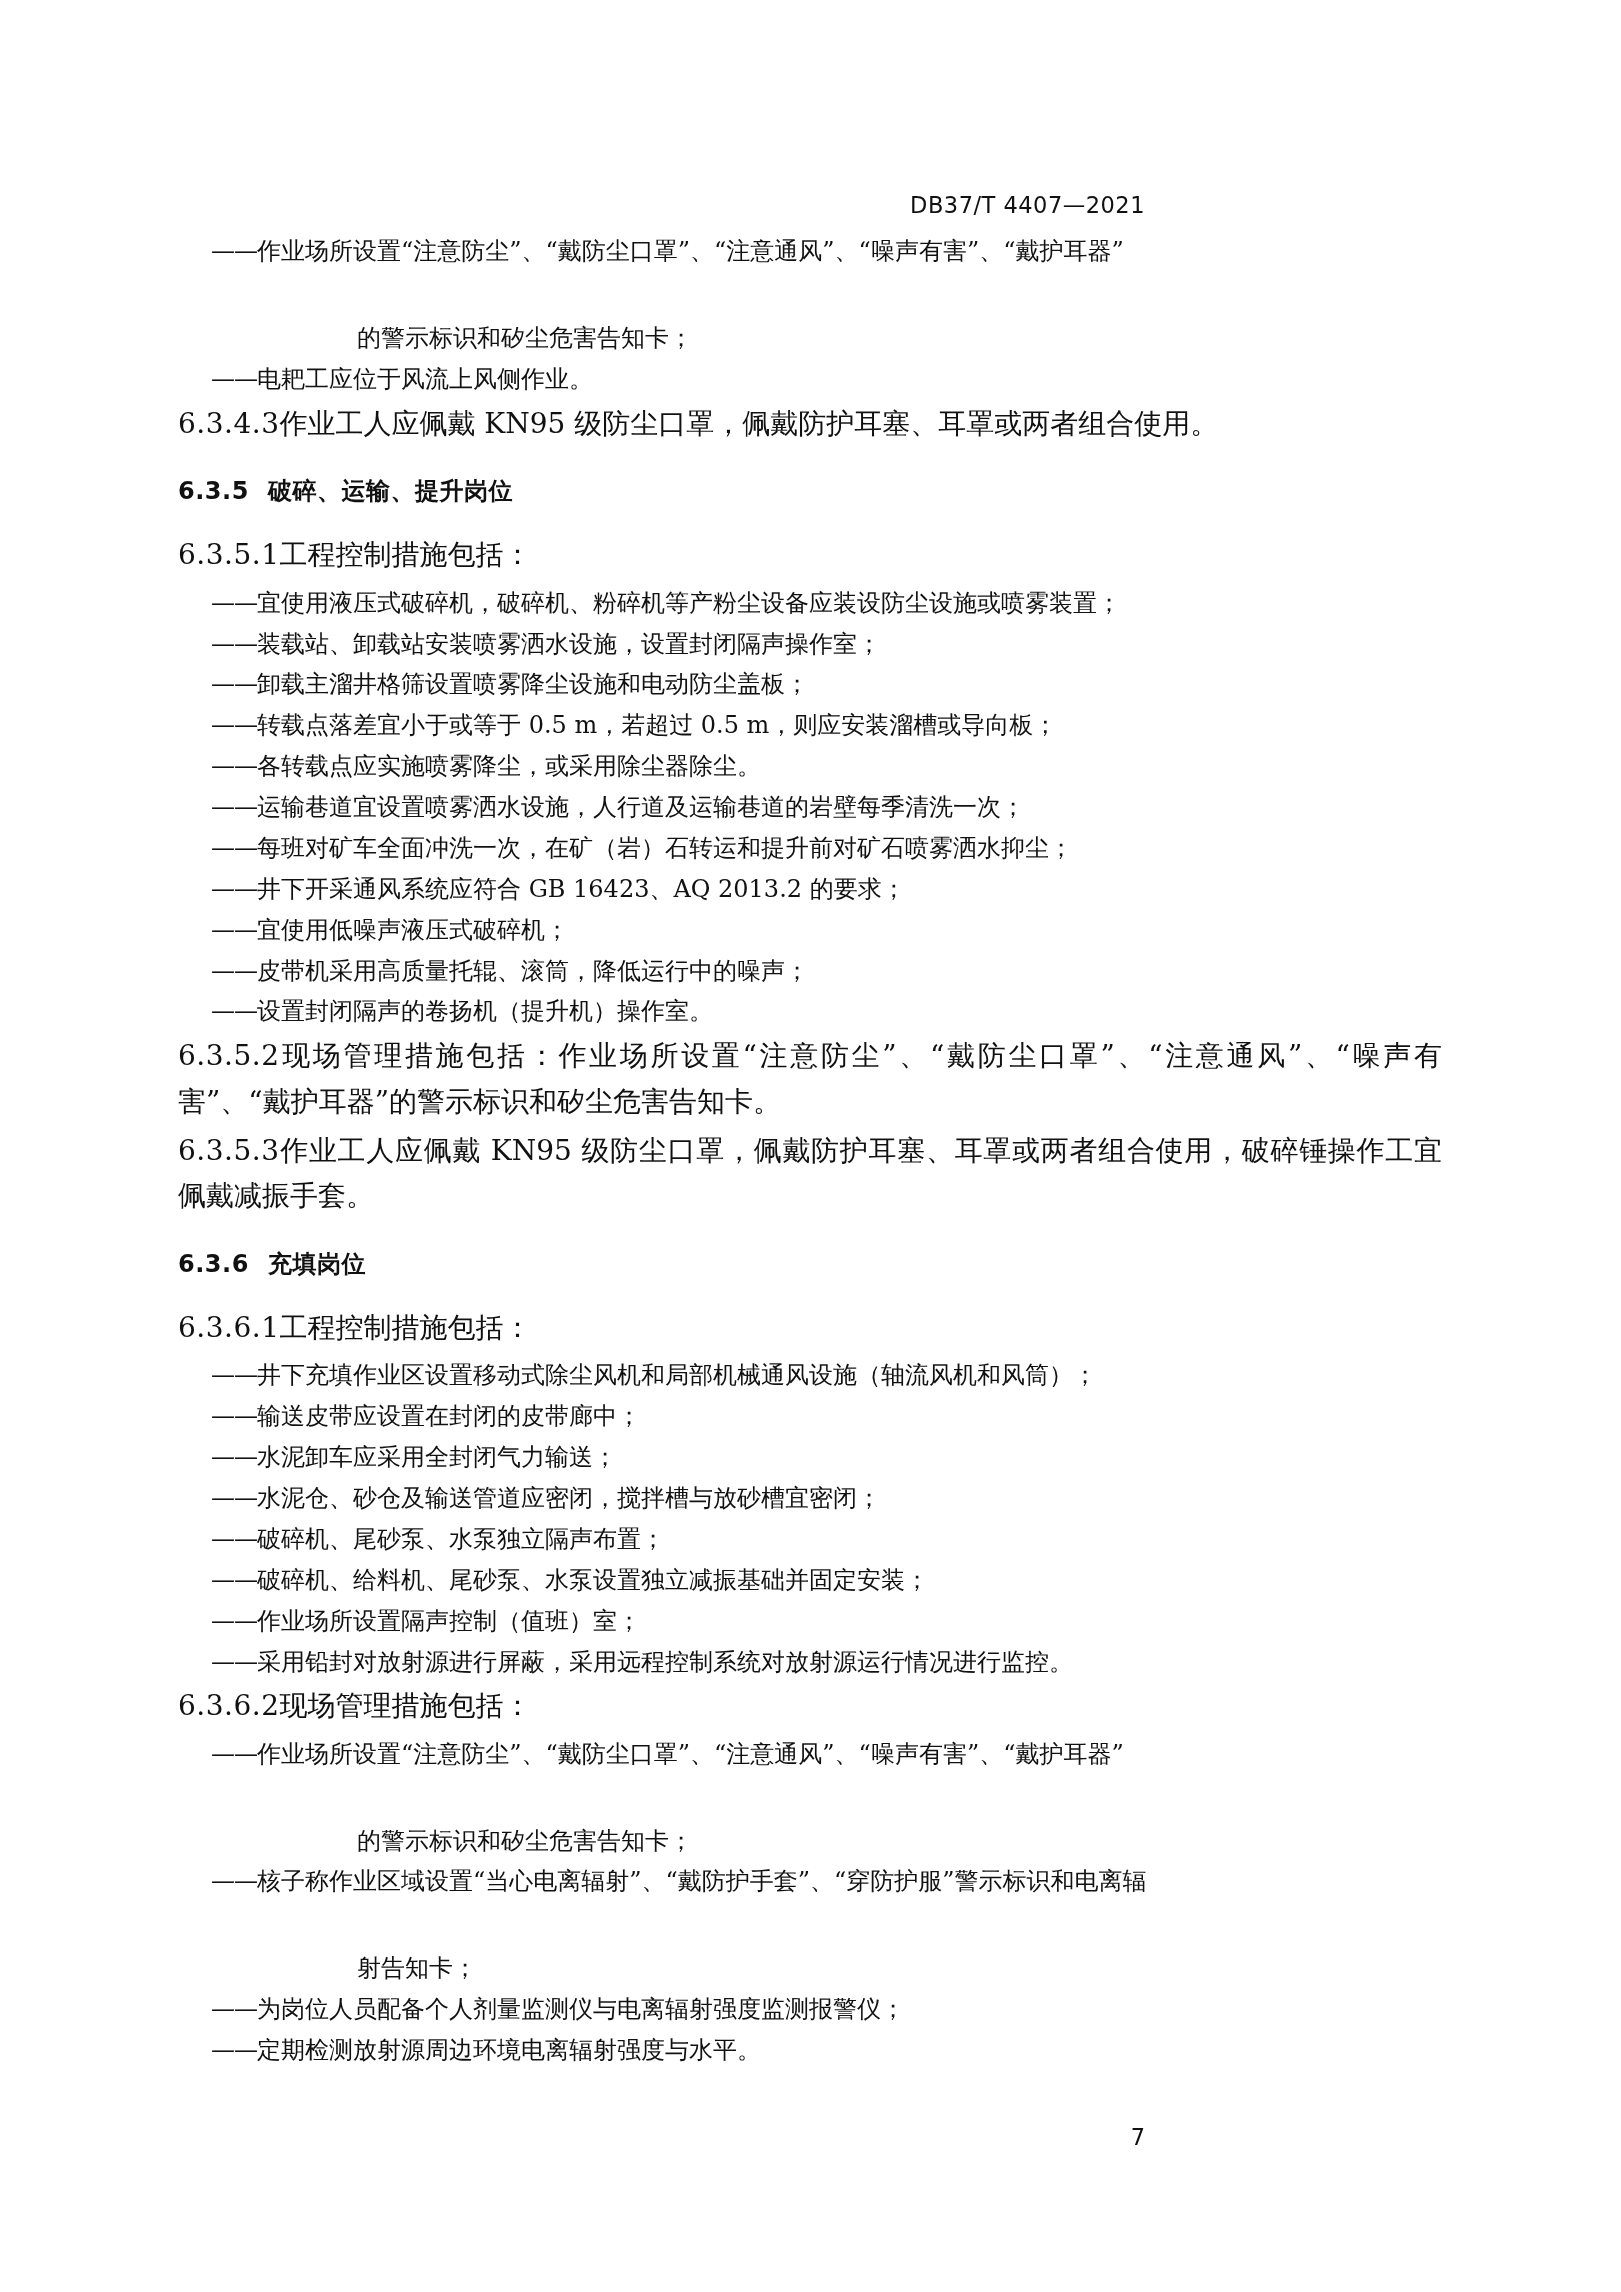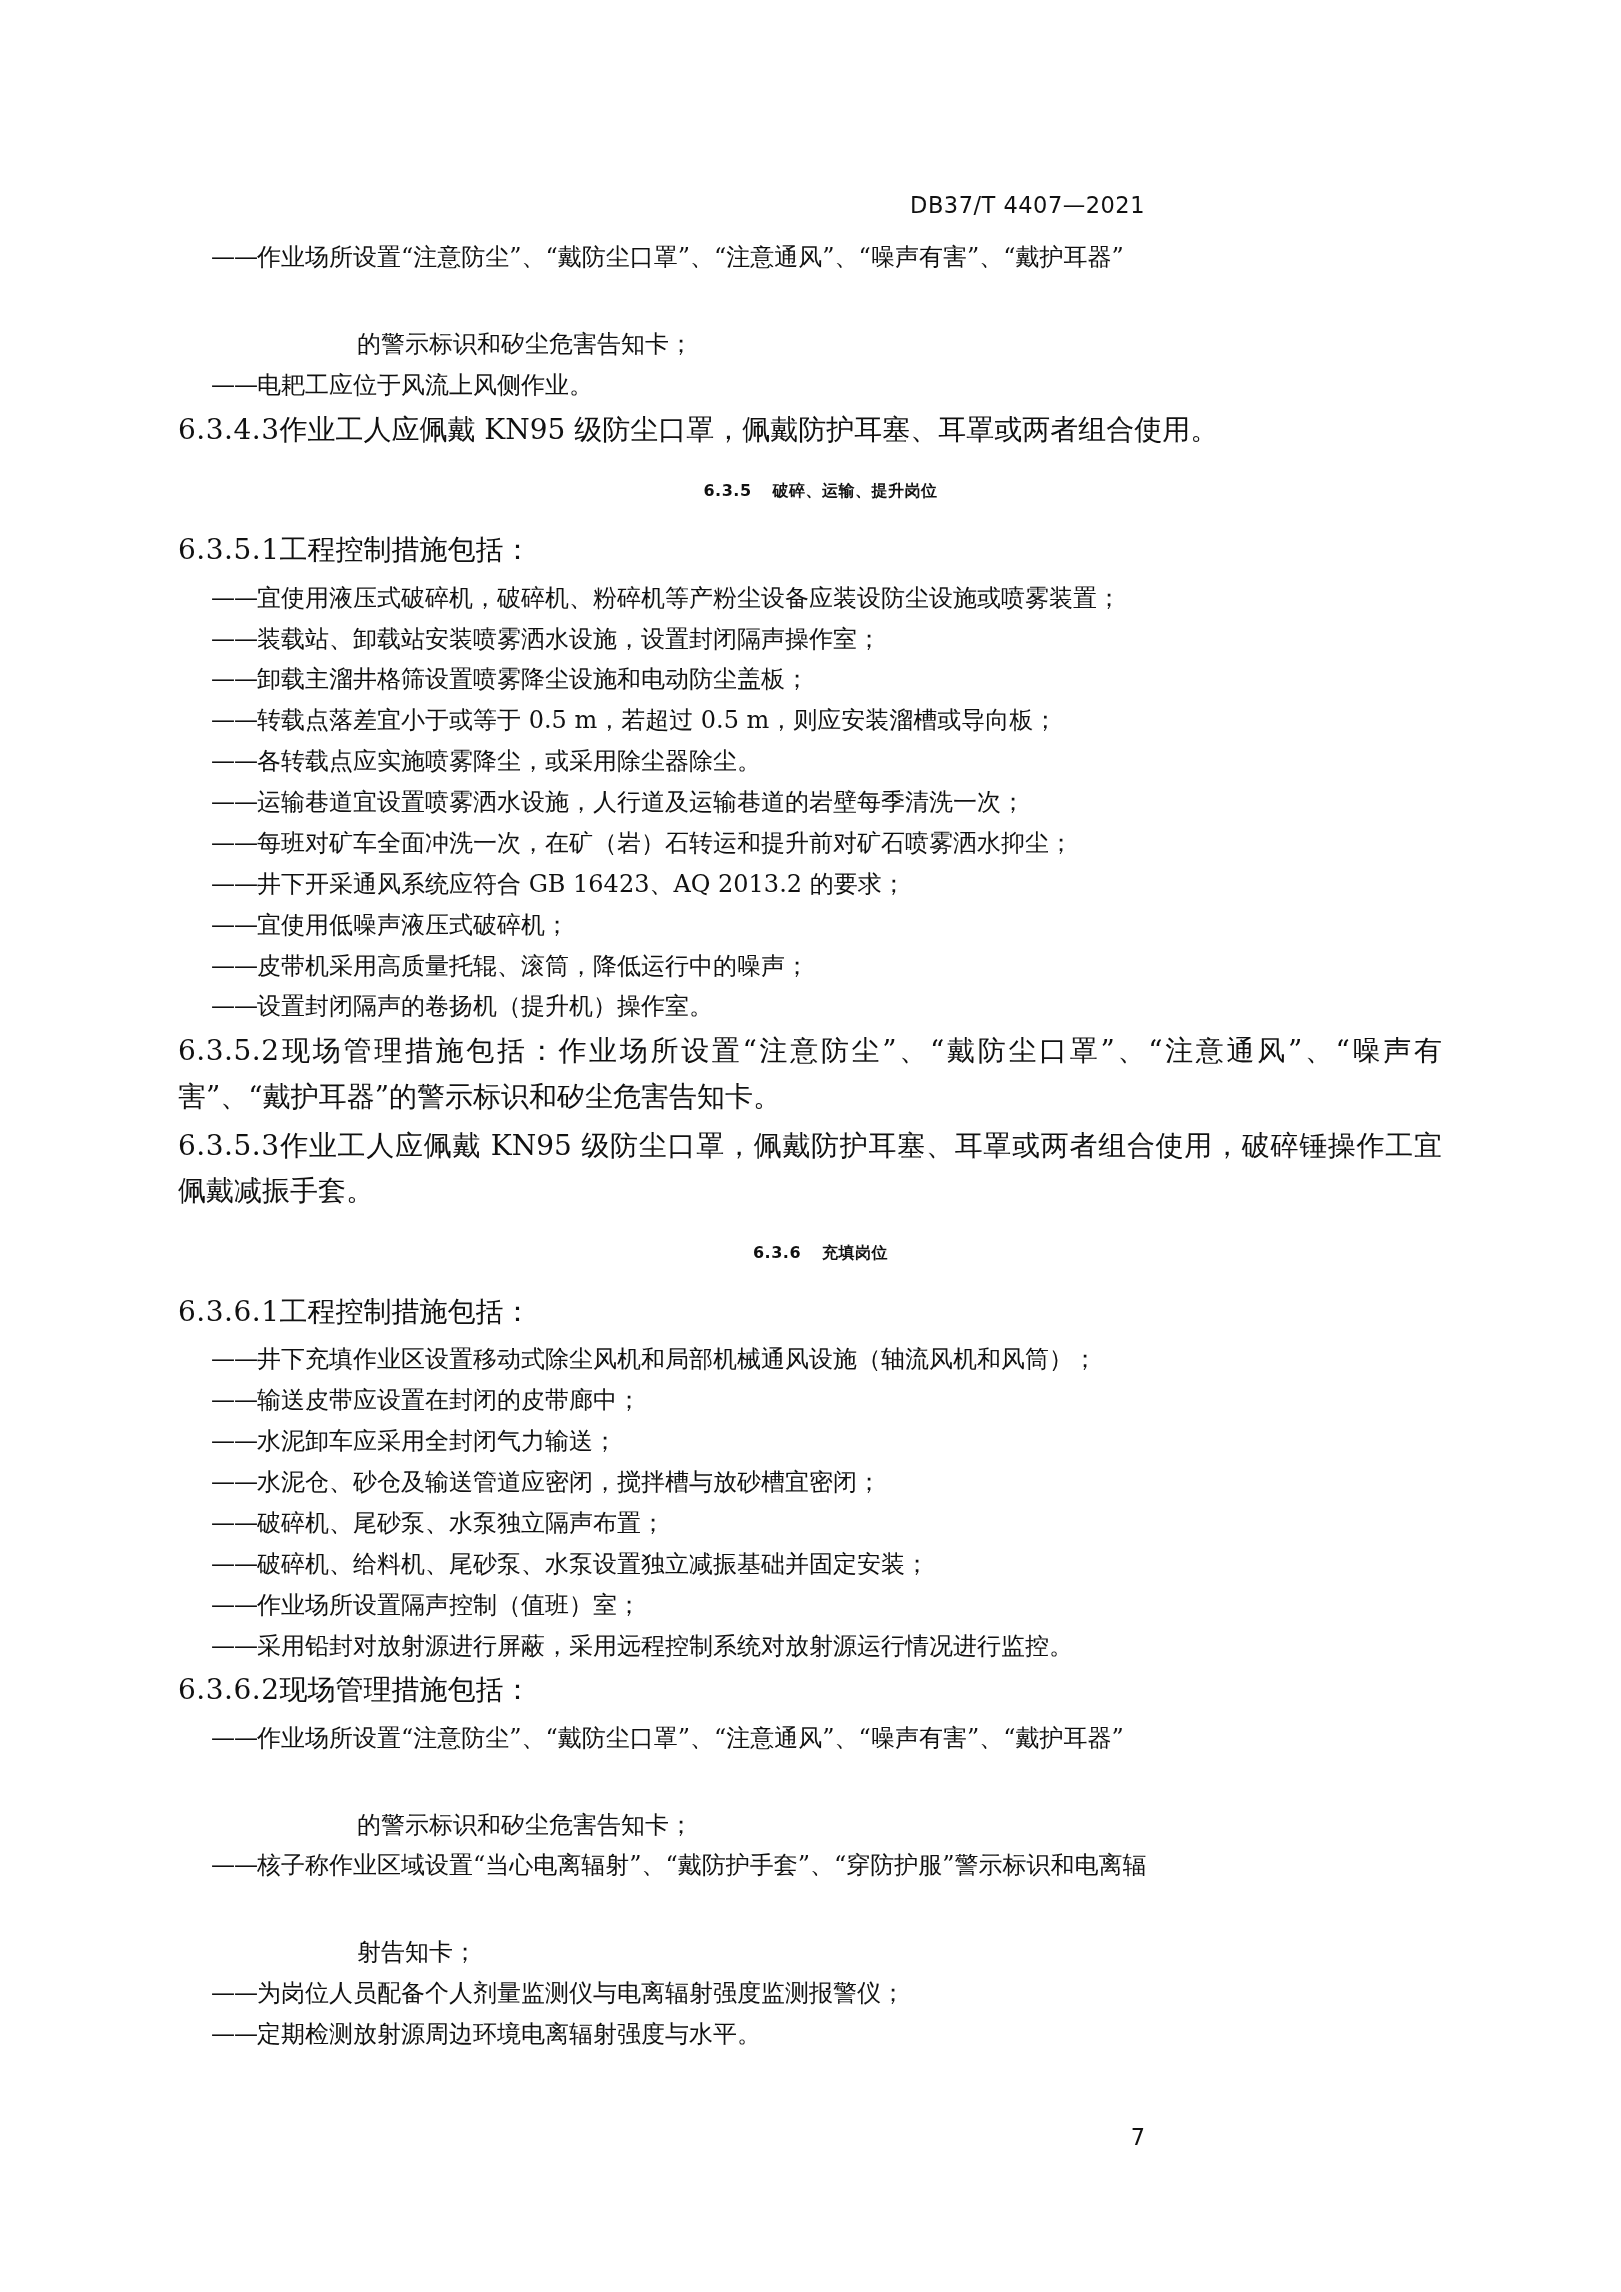--- a/index.html
+++ b/index.html
@@ -22,43 +22,42 @@
     right: 188px;
     font-family: "DejaVu Sans", "Liberation Sans", sans-serif;
     font-size: 22.5px;
     letter-spacing: 0.5px;
     color: #111;
     white-space: nowrap;
   }
   .content {
     position: absolute;
     left: 178px;
-    top: 238px;
+    top: 232px;
     width: 1264px;
   }
   
   .clause {
     font-size: 28px;
     line-height: 1.62;
     margin: 0 0 3.9px 0;
     text-align: justify;
     text-indent: 0;
   }
   .clause .num {
     display: inline-block;
     min-width: 90px;
     letter-spacing: 0.5px;
   }
   .heading {
     font-family: "DejaVu Sans", "Liberation Sans", sans-serif;
     font-weight: bold;
-    font-size: 16px;
+    font-size: 24px;
     margin: 29px 0 25.5px 0;
     letter-spacing: 0.5px;
-    text-align: center;
   }
   .heading .num {
     display: inline-block;
     min-width: 90px;
     font-weight: bold;
   }
   .dashlist {
     margin: 0;
     padding: 0;
     list-style: none;

